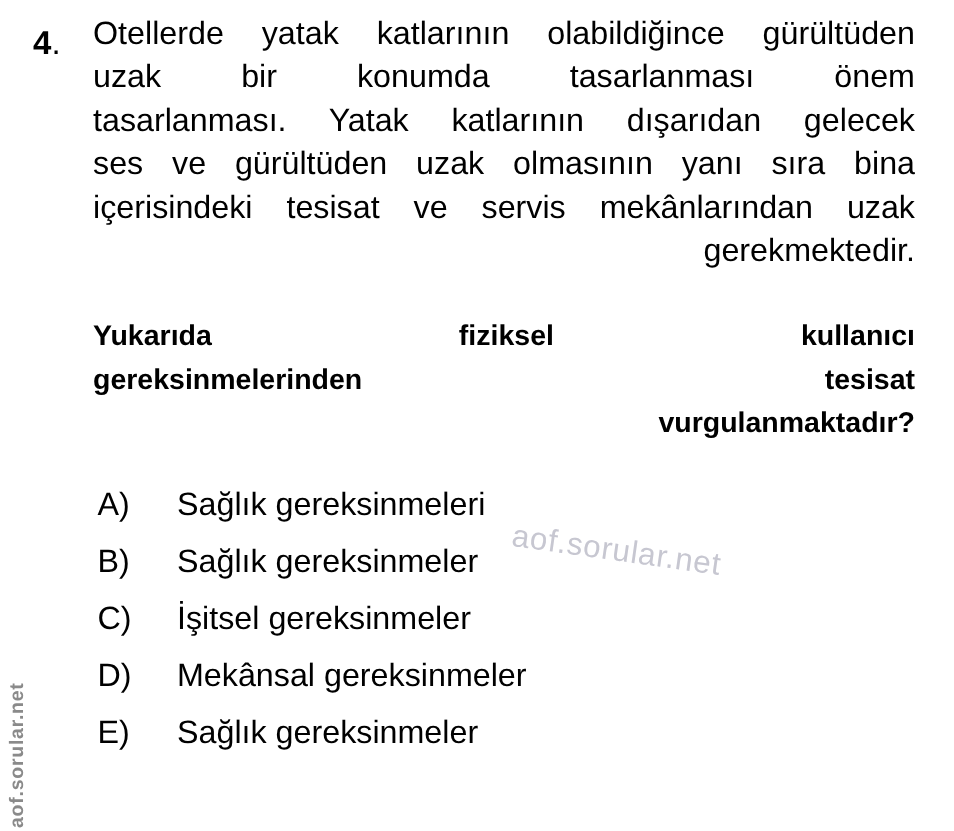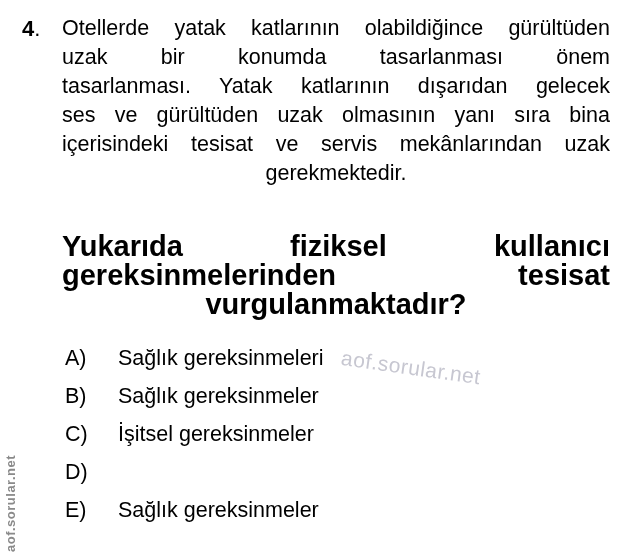--- a/index.html
+++ b/index.html
@@ -23,32 +23,32 @@
     font-size: 22px;
     line-height: 29px;
     z-index: 2;
   }
   .q-number .num { font-weight: bold; }
   .q-number .dot { font-weight: normal; }
   .content {
     position: absolute;
     left: 62px;
     right: 26px;
-    top: 14px;
+    top: 8px;
     z-index: 1;
   }
   .para { font-size: 21.5px; line-height: 29px; }
   .jline {
     text-align: justify;
     text-align-last: justify;
   }
-  .lline { text-align: center; }
+  .lline { text-align: right; }
   .stem {
-    margin-top: 44px;
-    font-size: 29px;
+    margin-top: 28px;
+    font-size: 19px;
     line-height: 29px;
     font-weight: bold;
   }
   .options {
     margin-top: 25px;
   }
   .opt-row {
     display: flex;
     align-items: flex-start;
     font-size: 21.5px;
@@ -123,20 +123,21 @@
       <div class="opt-row">
         <span class="opt-letter">B)</span>
         <span class="opt-text">Sağlık gereksinmeler</span>
       </div>
       <div class="opt-row">
         <span class="opt-letter">C)</span>
         <span class="opt-text">İşitsel gereksinmeler</span>
       </div>
       <div class="opt-row">
         <span class="opt-letter">D)</span>
+        <span class="opt-text">Mekânsal gereksinmeler</span>
       </div>
       <div class="opt-row">
         <span class="opt-letter">E)</span>
         <span class="opt-text">Sağlık gereksinmeler</span>
       </div>
     </div>
 
   </div>
 </div>
 

